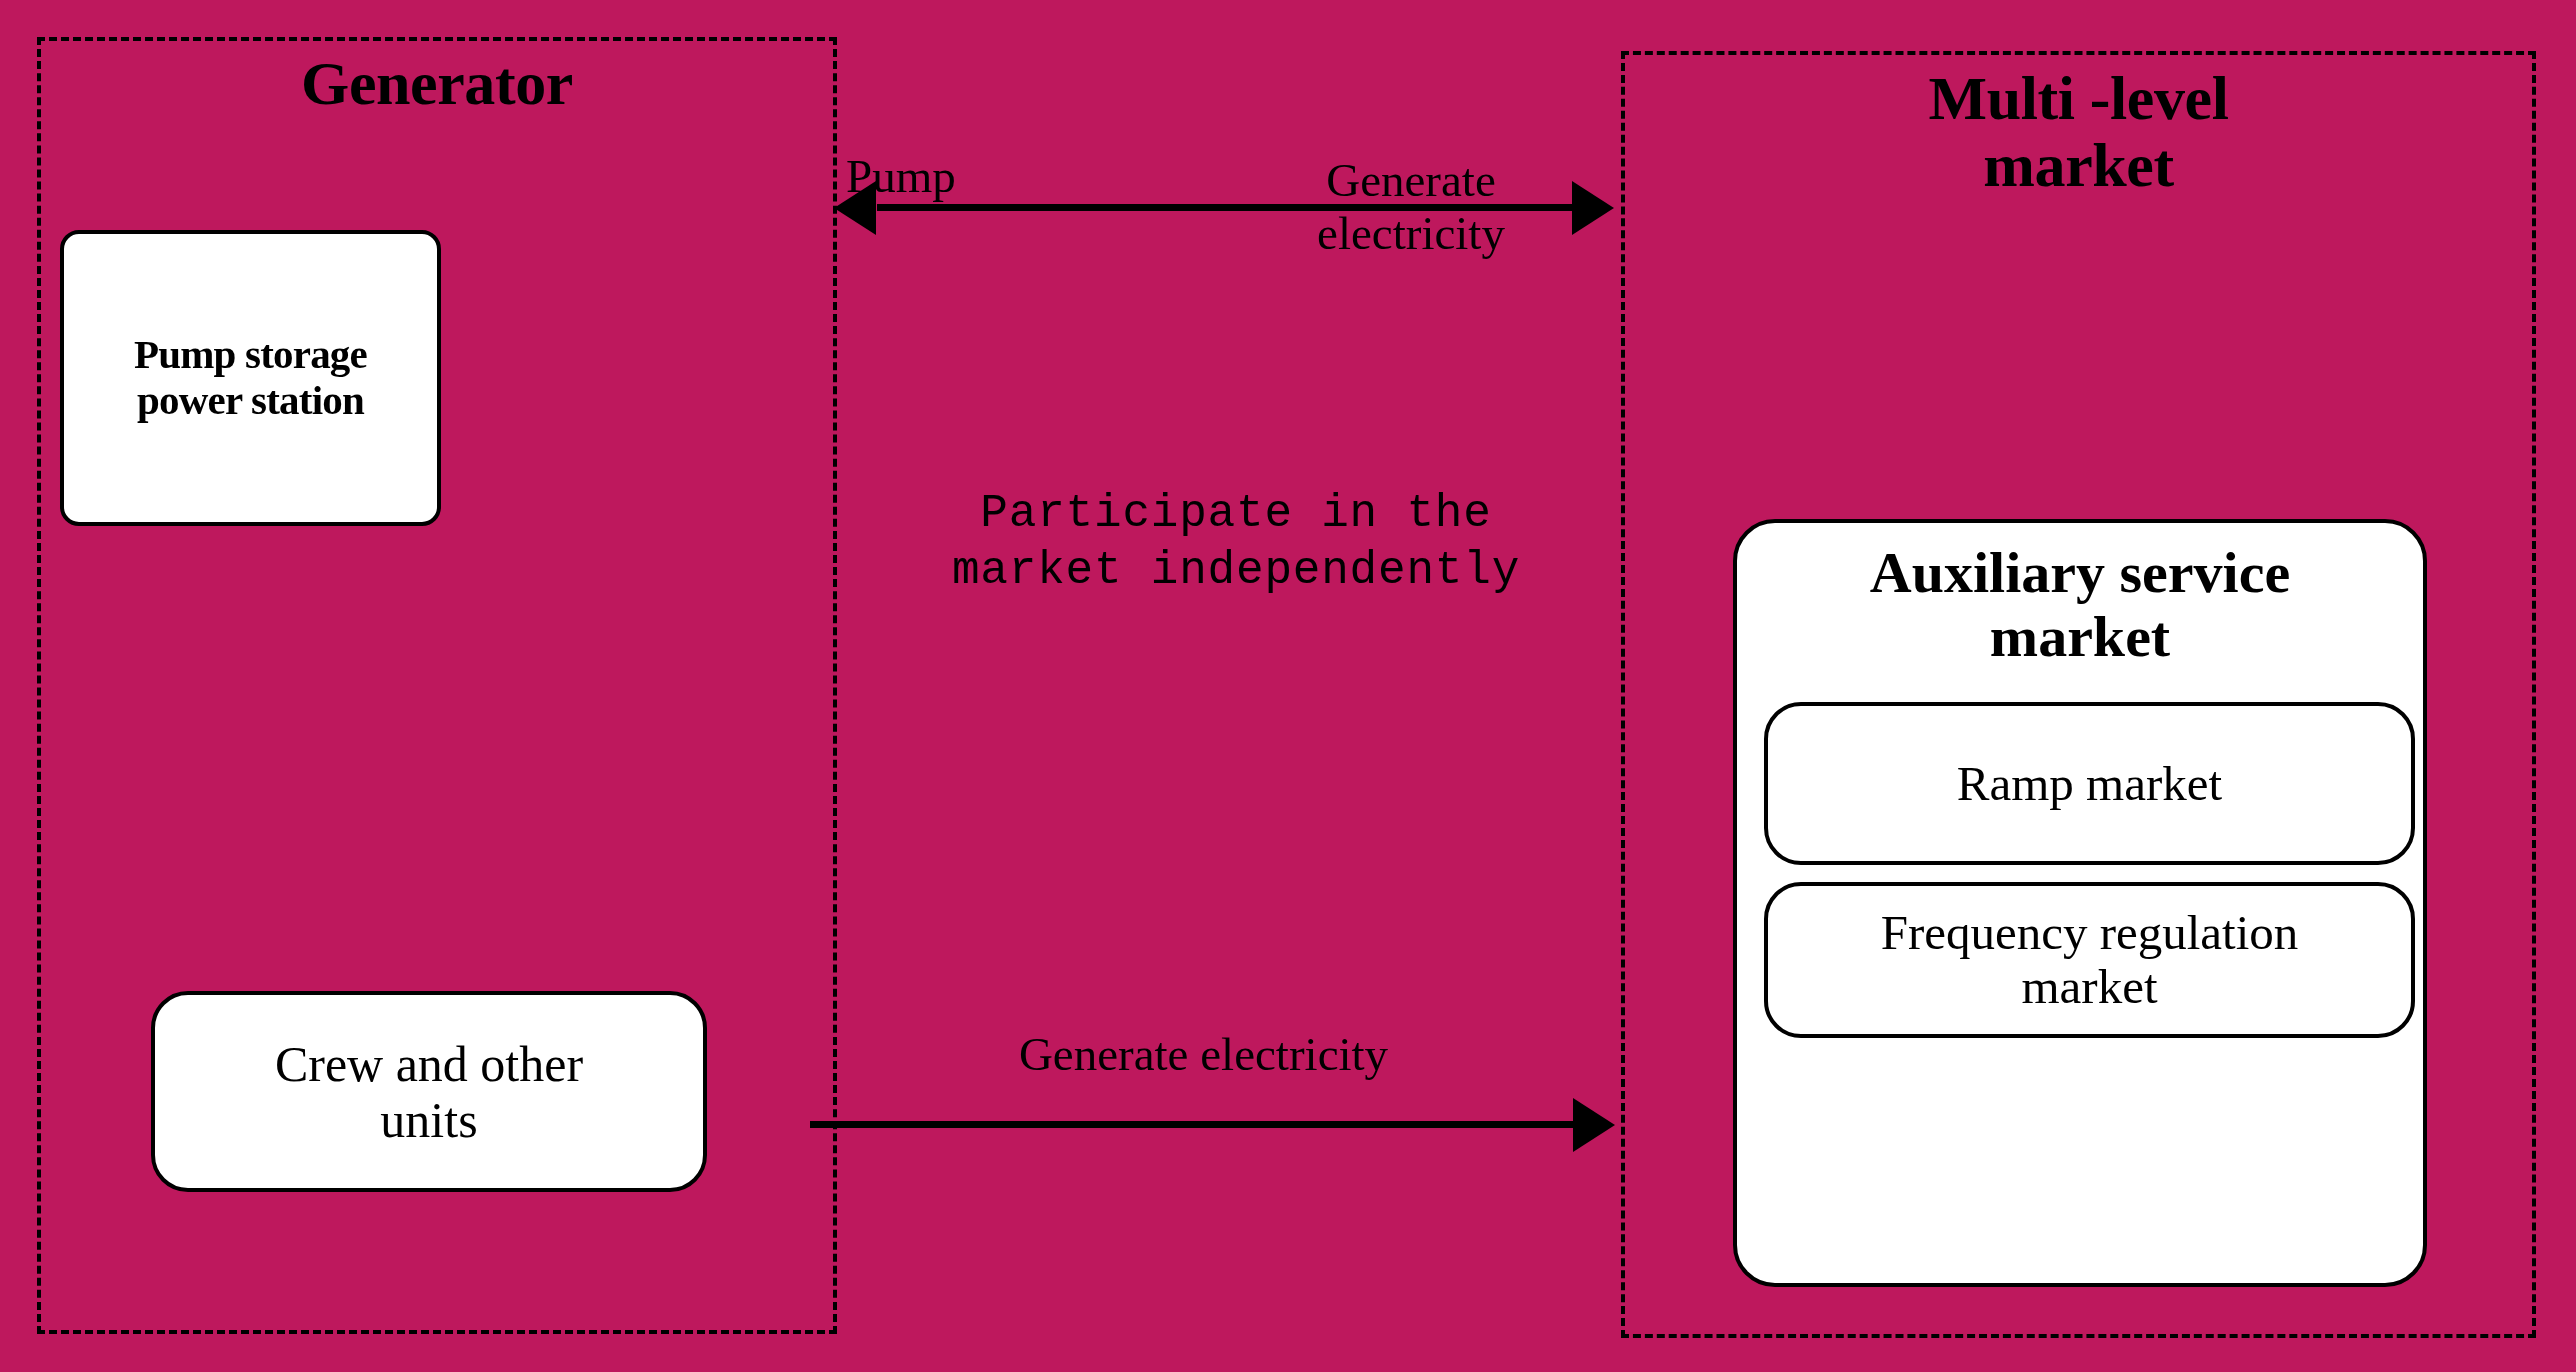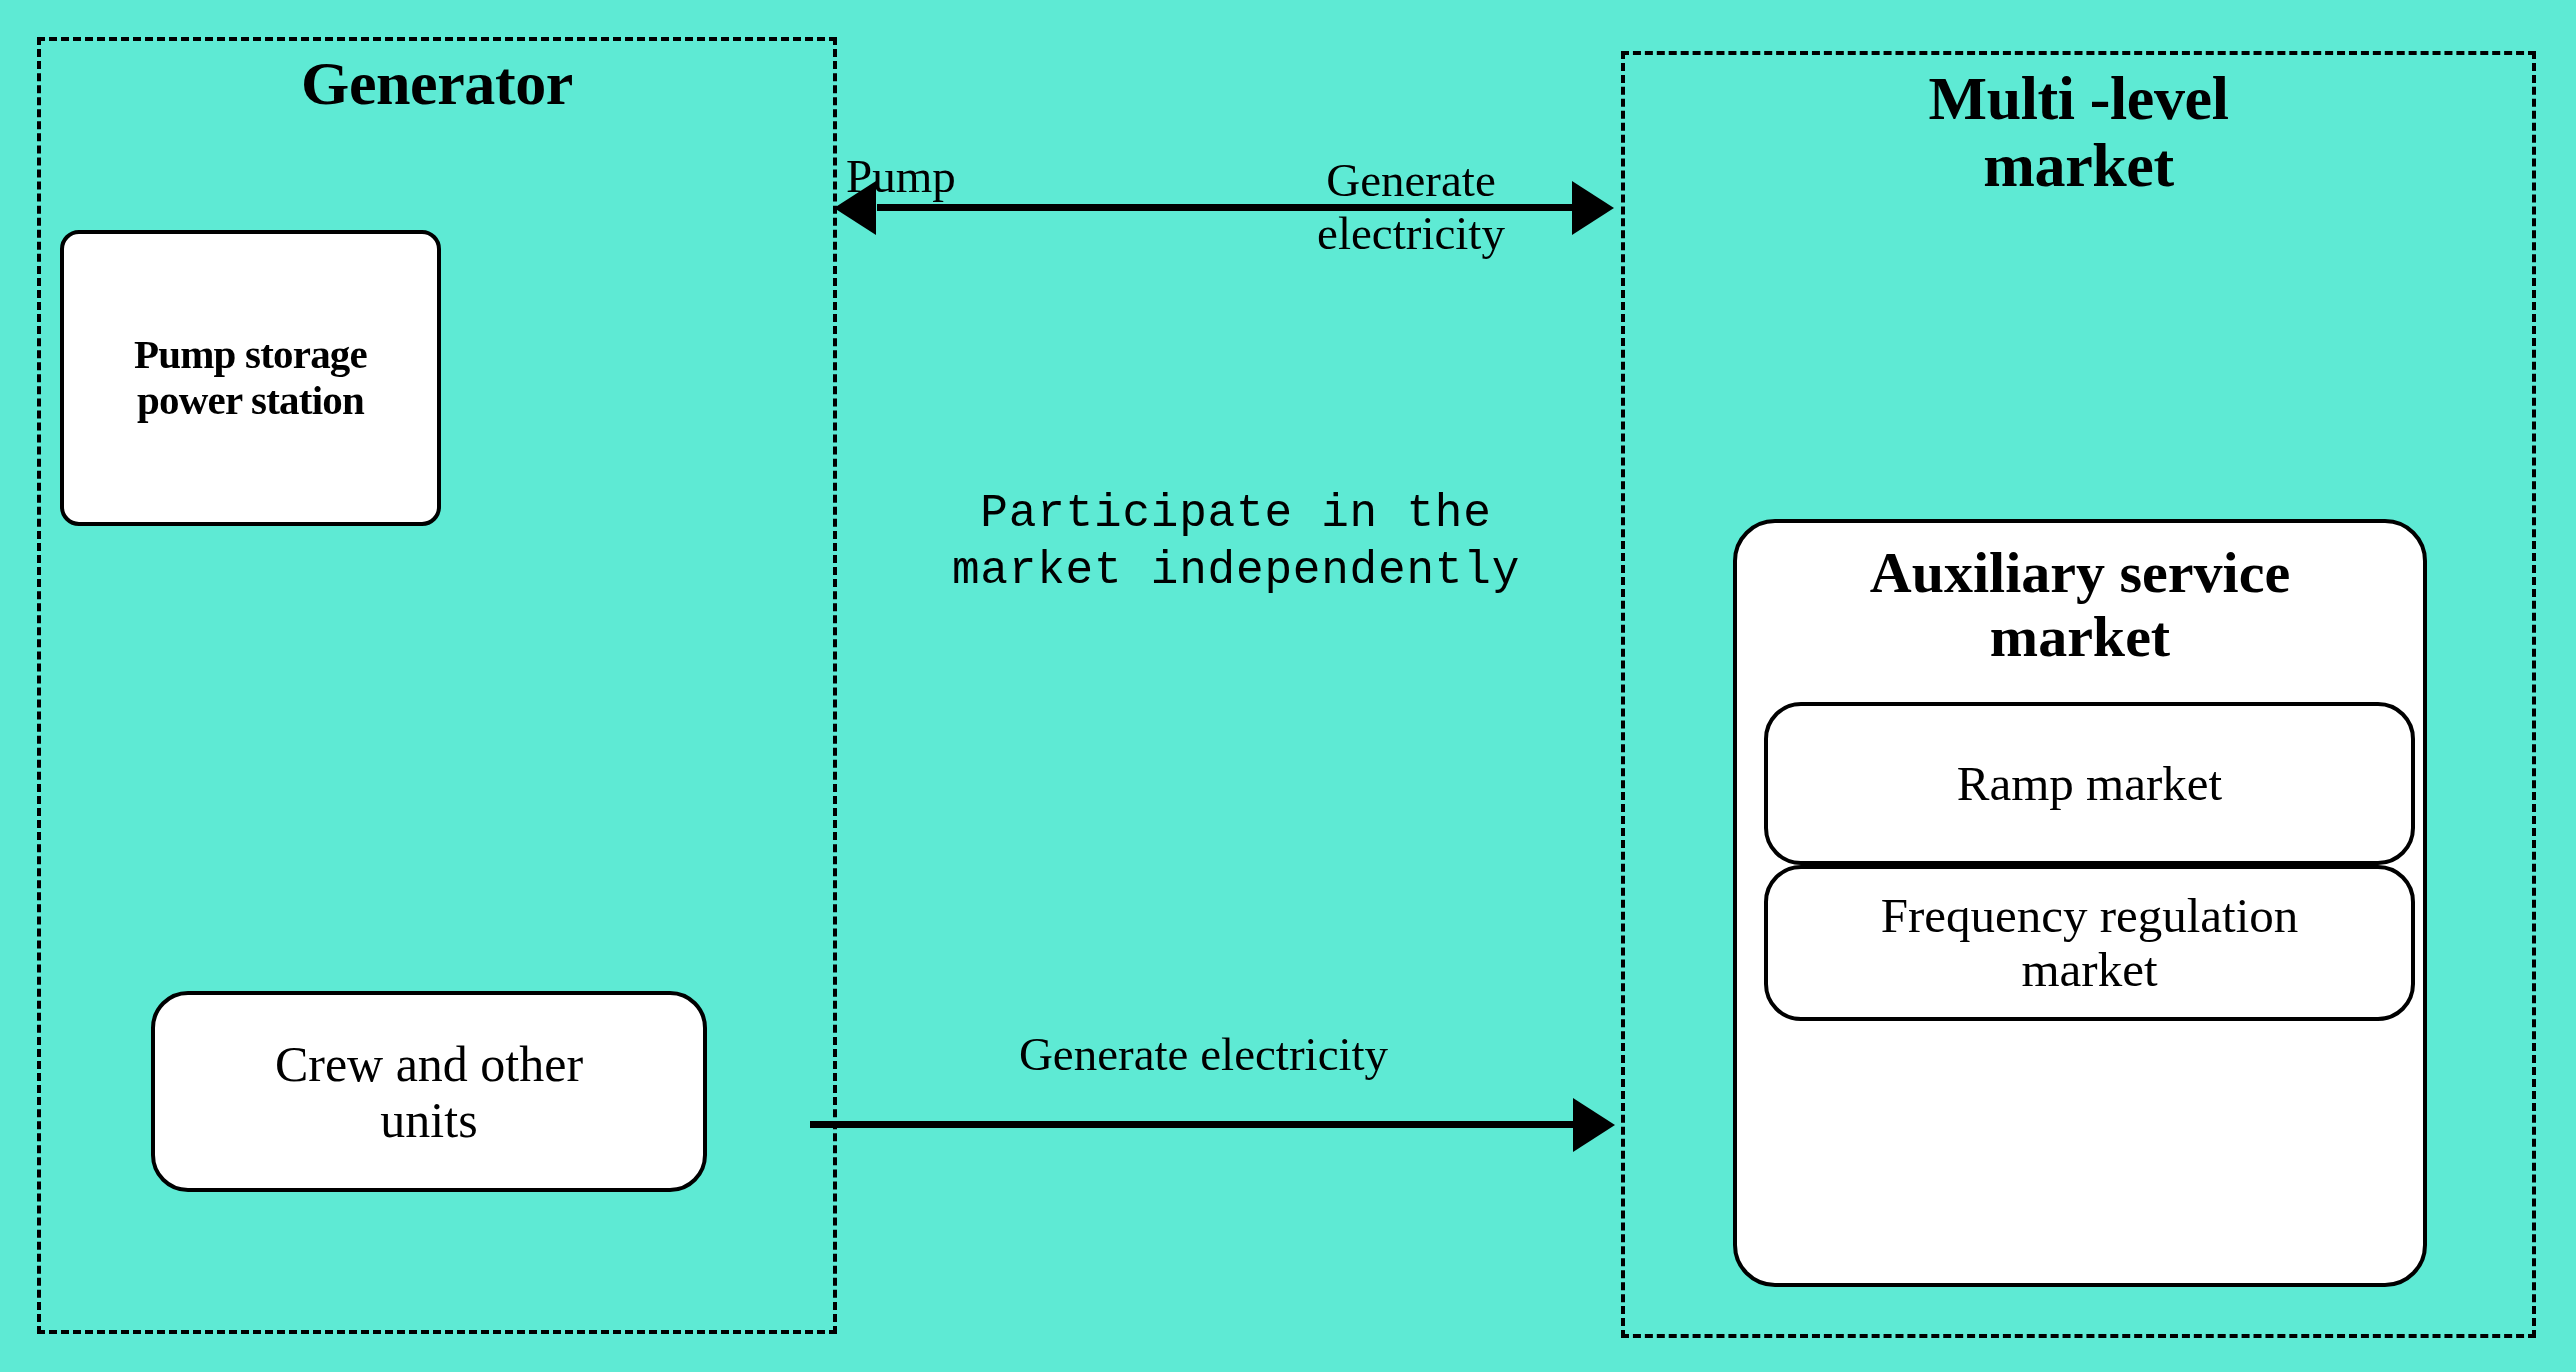--- a/index.html
+++ b/index.html
@@ -4,21 +4,21 @@
 <style>
   html, body {
     margin: 0;
     padding: 0;
     background: #ffffff;
   }
   #canvas {
     position: relative;
     width: 2576px;
     height: 1373px;
-    background: #5eead4;
+    background: #be185d;
     overflow: hidden;
     font-family: "Liberation Serif", "DejaVu Serif", serif;
     color: #000000;
   }
 
   
   .panel {
     position: absolute;
     border: 4.1px dashed #000000;
     box-sizing: border-box;
@@ -137,21 +137,21 @@
     display: flex;
     align-items: center;
     justify-content: center;
     text-align: center;
     font-size: 49px;
     font-weight: normal;
     line-height: 1.1;
     white-space: pre-line;
   }
   #node-ramp-market      { top: 179px; height: 163px; }
-  #node-frequency-market { top: 342px; height: 156px; }
+  #node-frequency-market { top: 359px; height: 156px; }
   #node-spare-market     { top: 563px; height: 172px; }
 
   
   .arrow-line {
     position: absolute;
     height: 7.3px;
     background: #000000;
   }
   .arrow-head {
     position: absolute;

